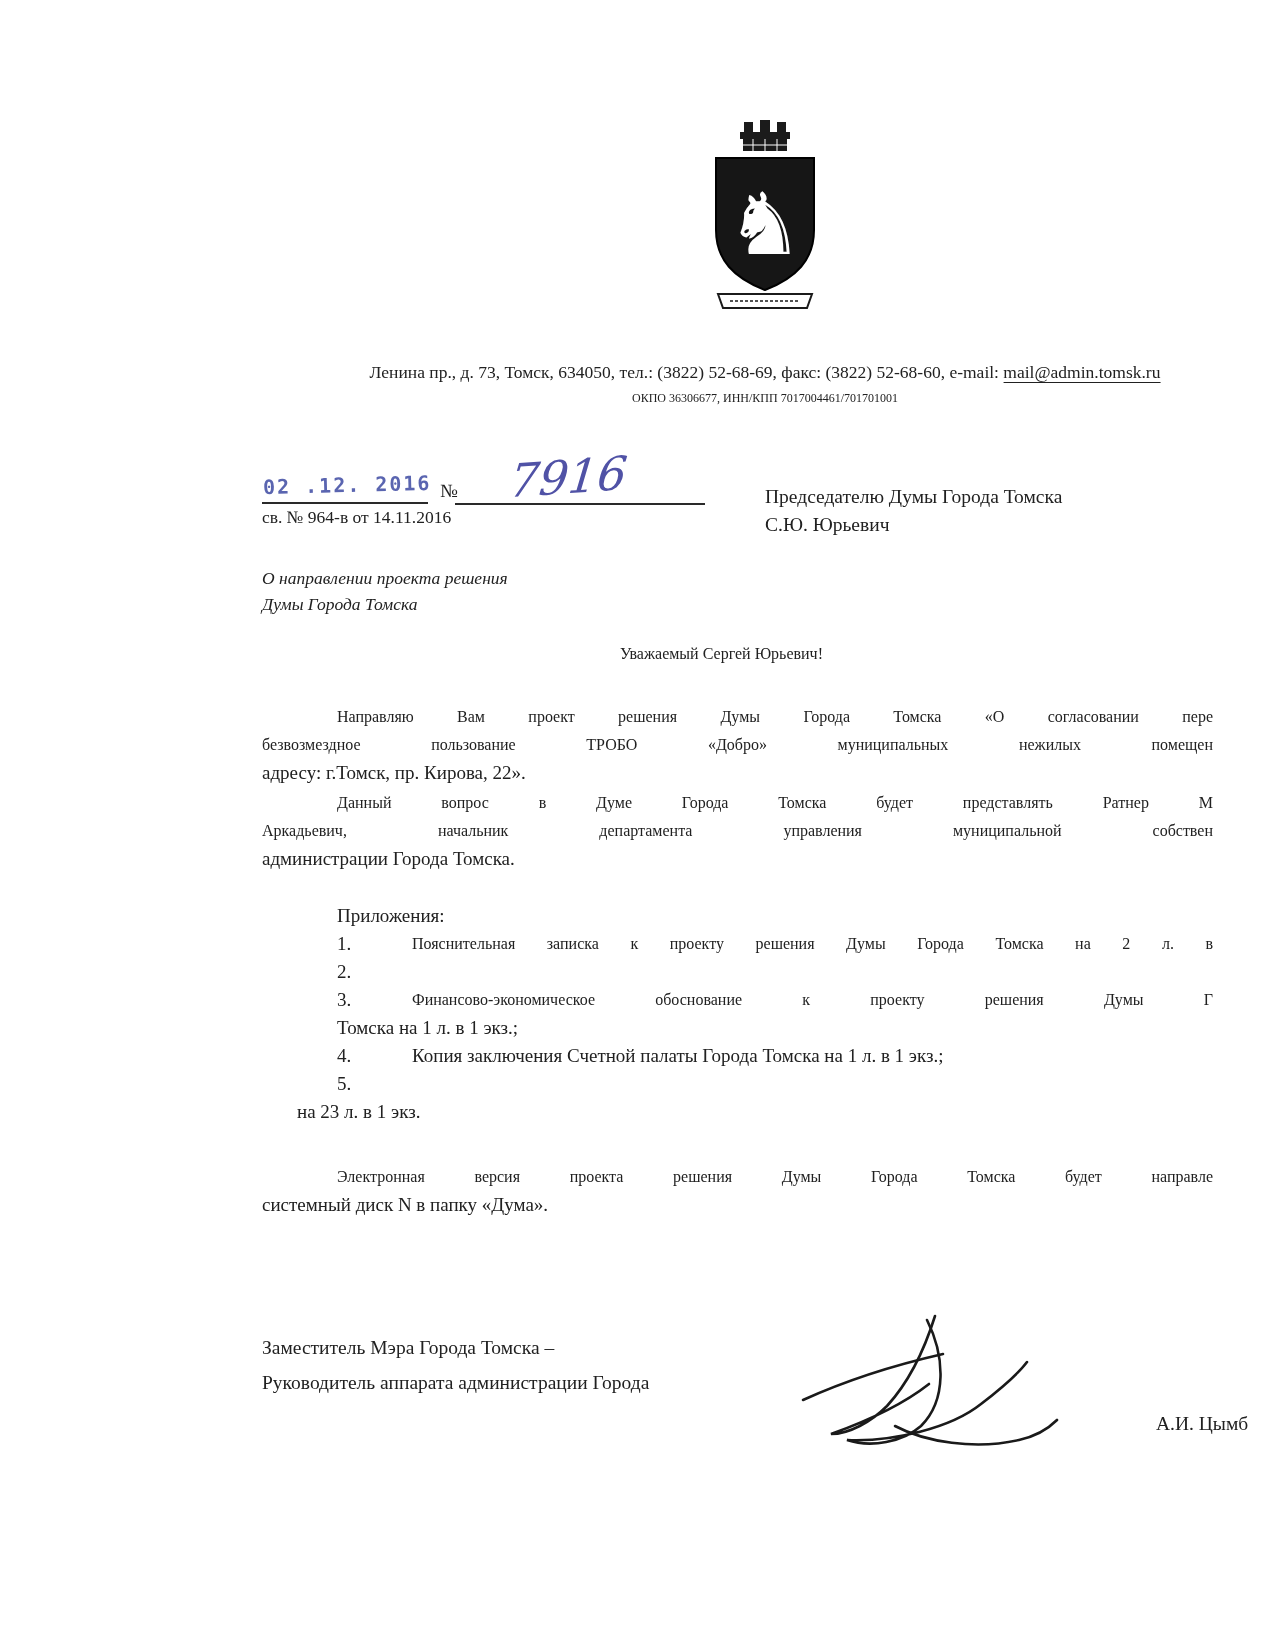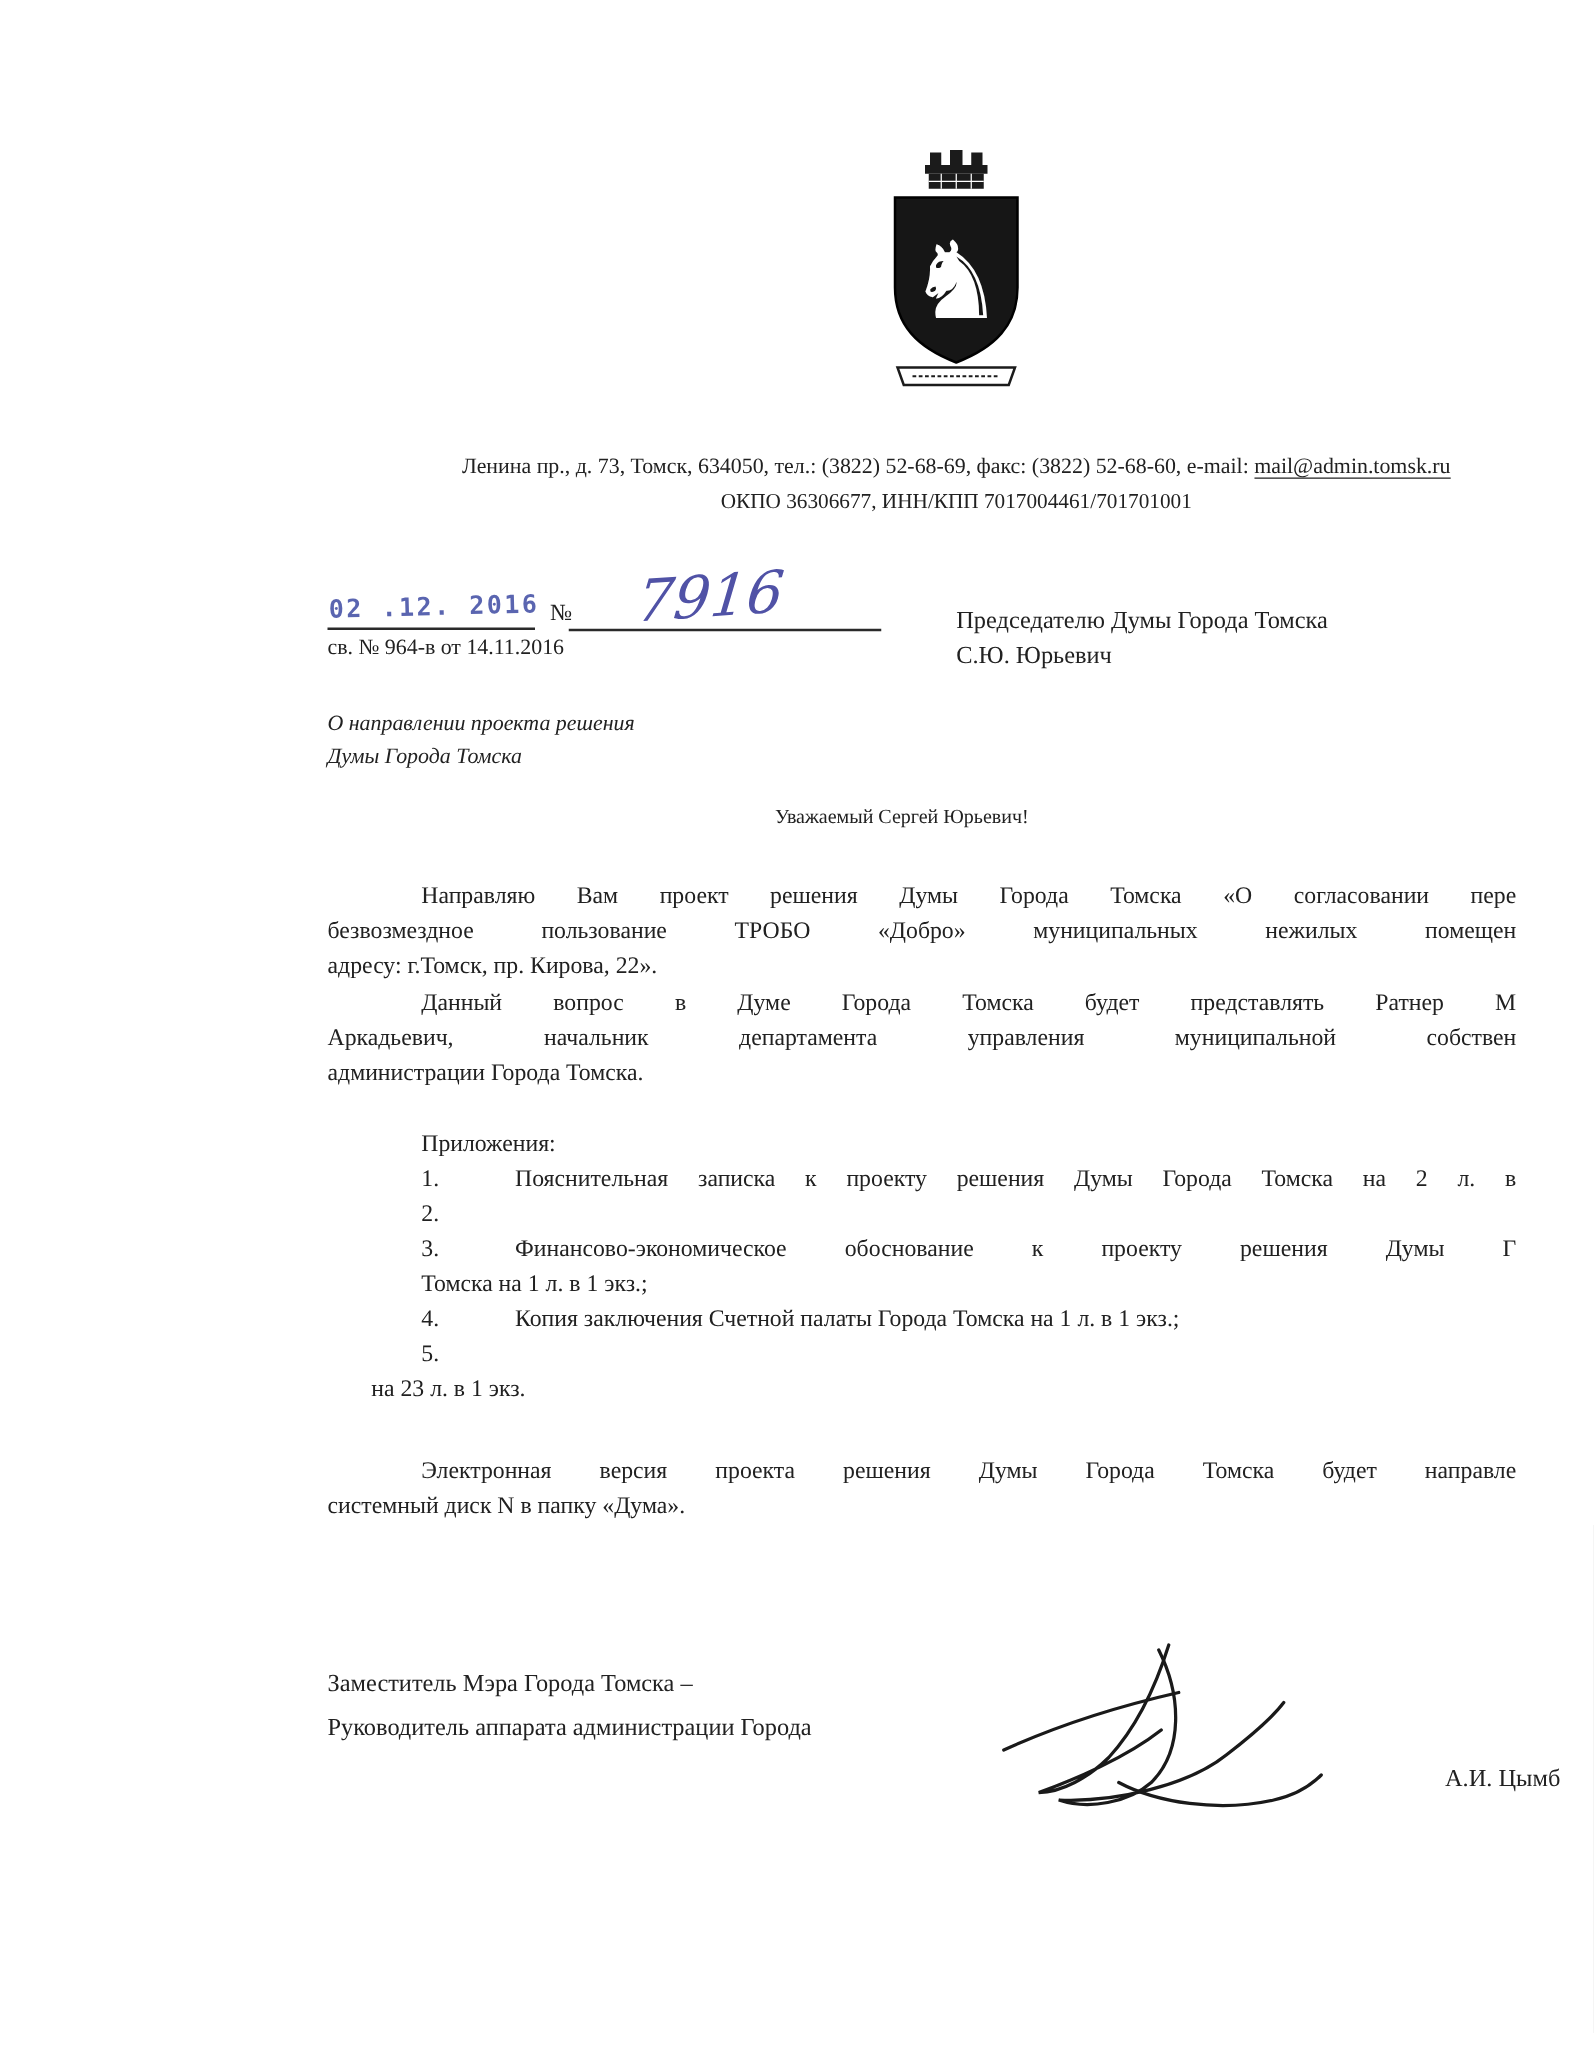--- a/index.html
+++ b/index.html
@@ -12,21 +12,21 @@
     font-family:"Liberation Serif", serif;
     color:#212121;
   }
   .abs{position:absolute;}
   .center{transform:translateX(-50%);}
   .nowrap{white-space:nowrap;}
 
   
   .org-name{font-size:34px;letter-spacing:1.5px;line-height:40px;}
   .addr{font-size:17.5px;}
-  .codes{font-size:17px;}
+  .codes{font-size:12px;}
   .email{border-bottom:1.3px solid #212121;}
 
   
   .stamp{
     font-family:"DejaVu Sans Mono", monospace;
     font-weight:bold;font-size:20px;letter-spacing:2px;
     color:#4d58aa;transform:rotate(-1.5deg);opacity:.92;
   }
   .rule{border-bottom:2px solid #2a2a2a;height:0;}
   .numsign{font-size:18.5px;}
@@ -37,21 +37,21 @@
   }
   .refline{font-size:17.5px;}
 
   .recipient{font-size:19.5px;line-height:28px;}
   .subject{font-size:17.5px;font-style:italic;line-height:26px;}
   .salutation{font-size:16px;}
 
   
   .bl{font-size:19px;line-height:26px;white-space:nowrap;text-align:center;}
   .jl{
-    font-size:19px;line-height:26px;white-space:normal;
+    font-size:16px;line-height:26px;white-space:normal;
     text-align:justify;text-align-last:justify;
   }
   .sig{font-size:19.5px;line-height:28px;}
 </style>
 </head>
 <body>
 
 <div class="page">
 
   <svg class="abs" style="left:700px;top:120px;" width="130" height="192" viewBox="0 0 130 192">

